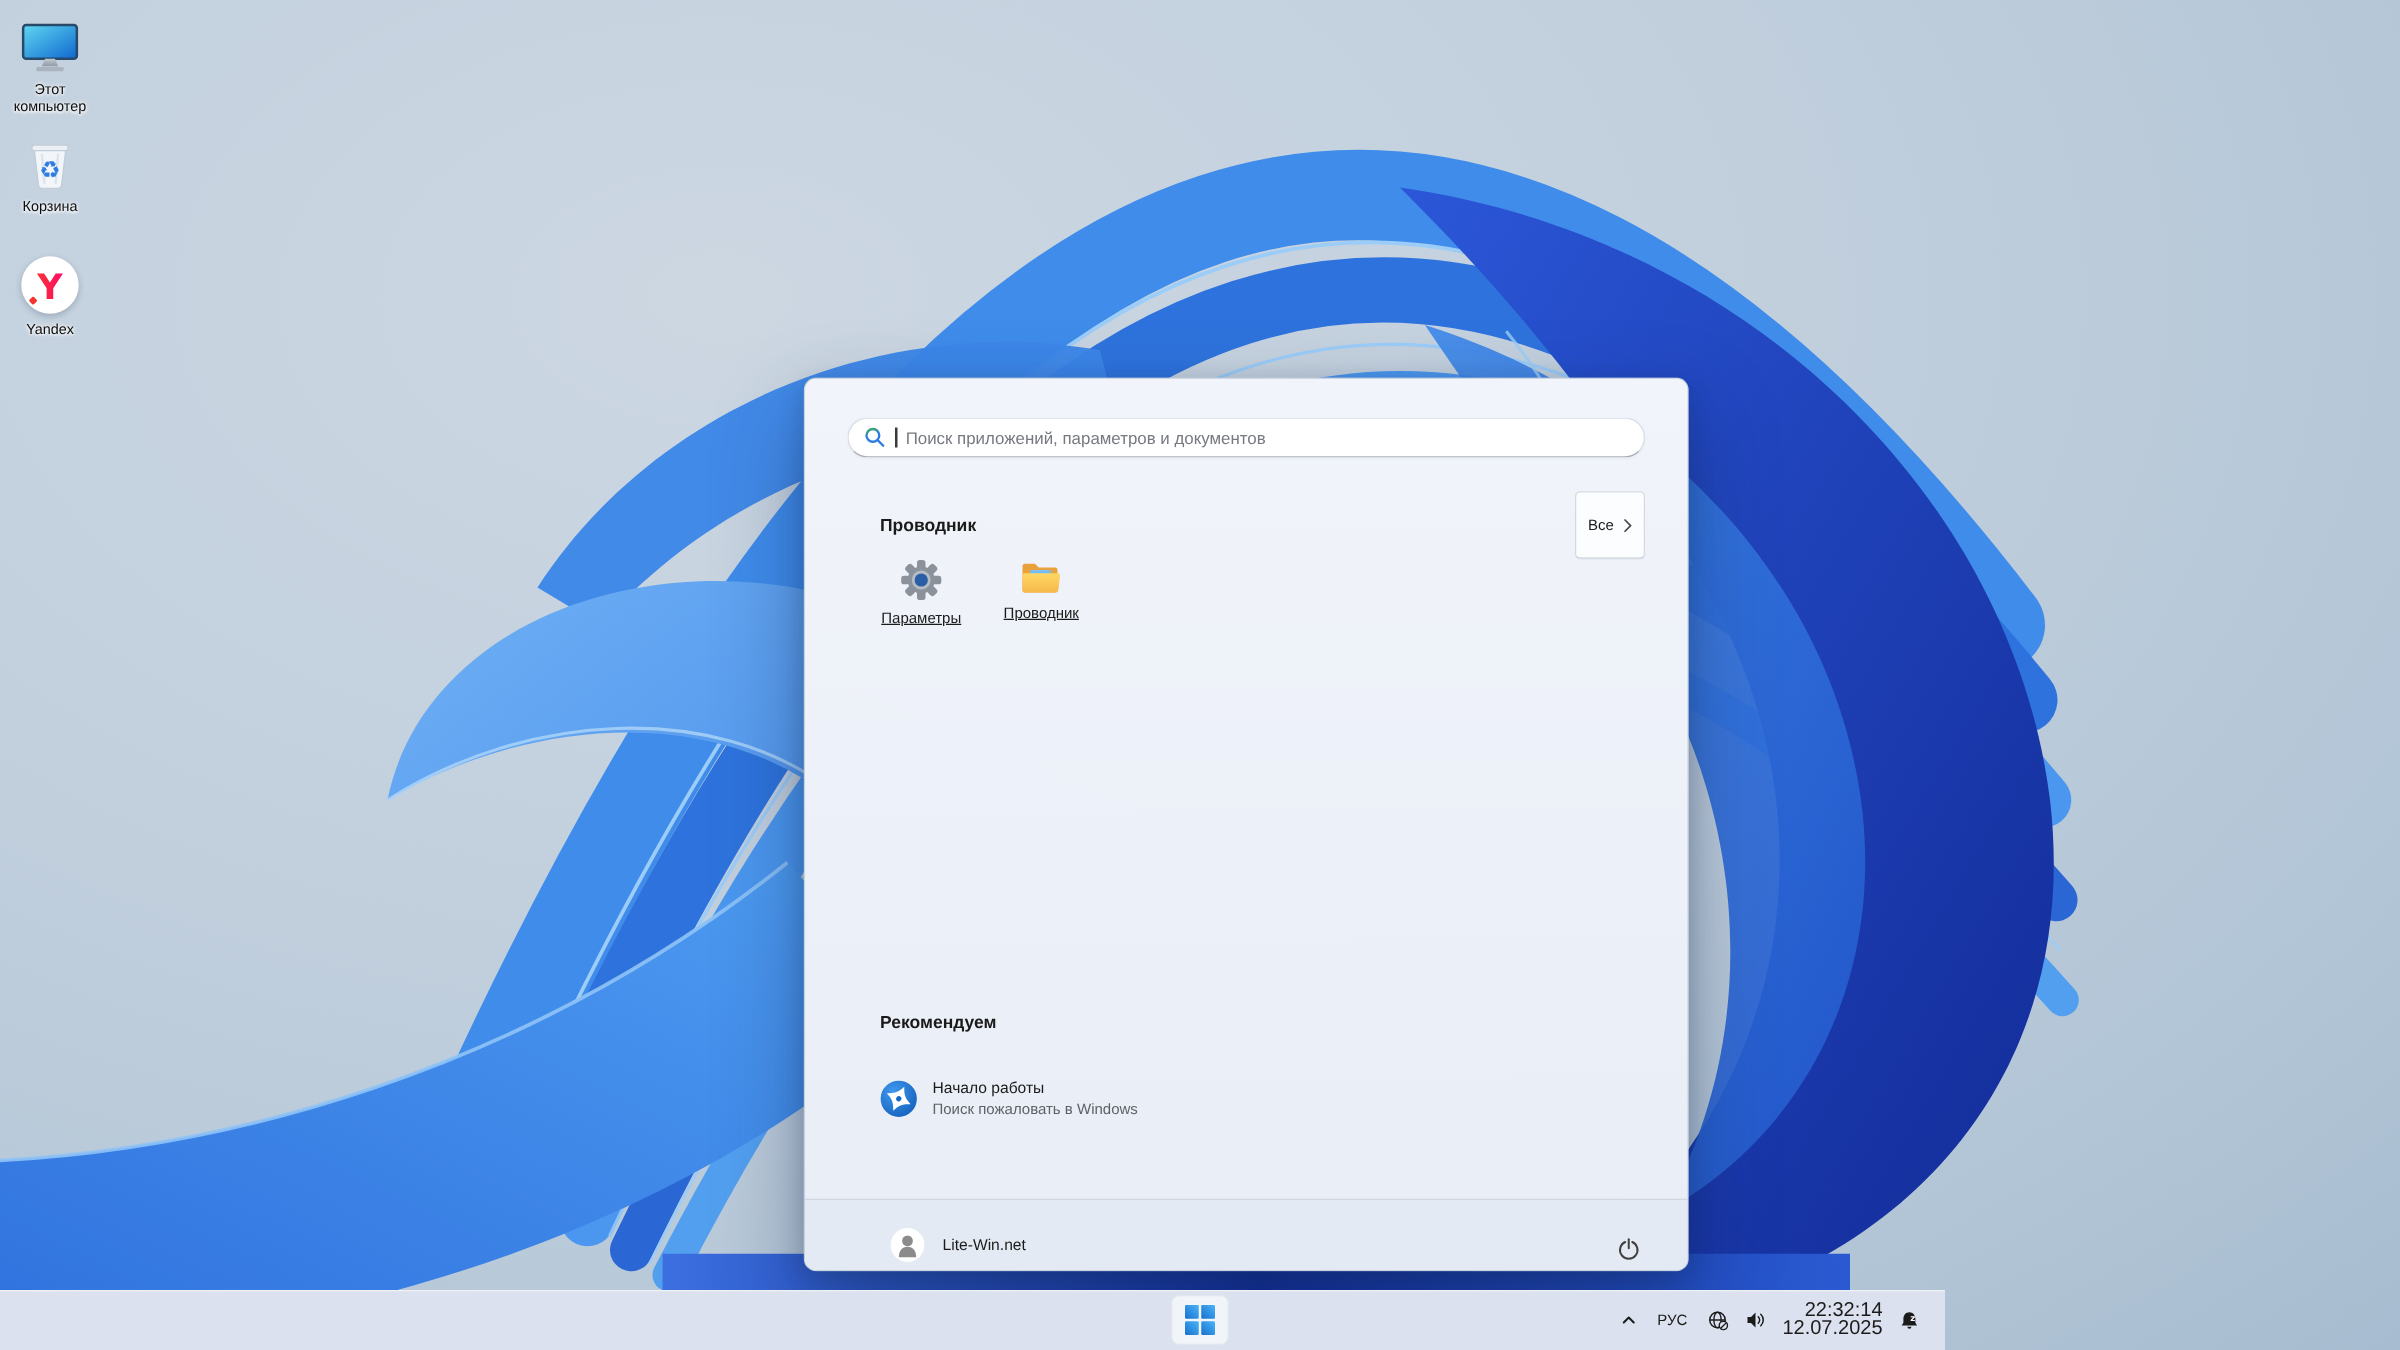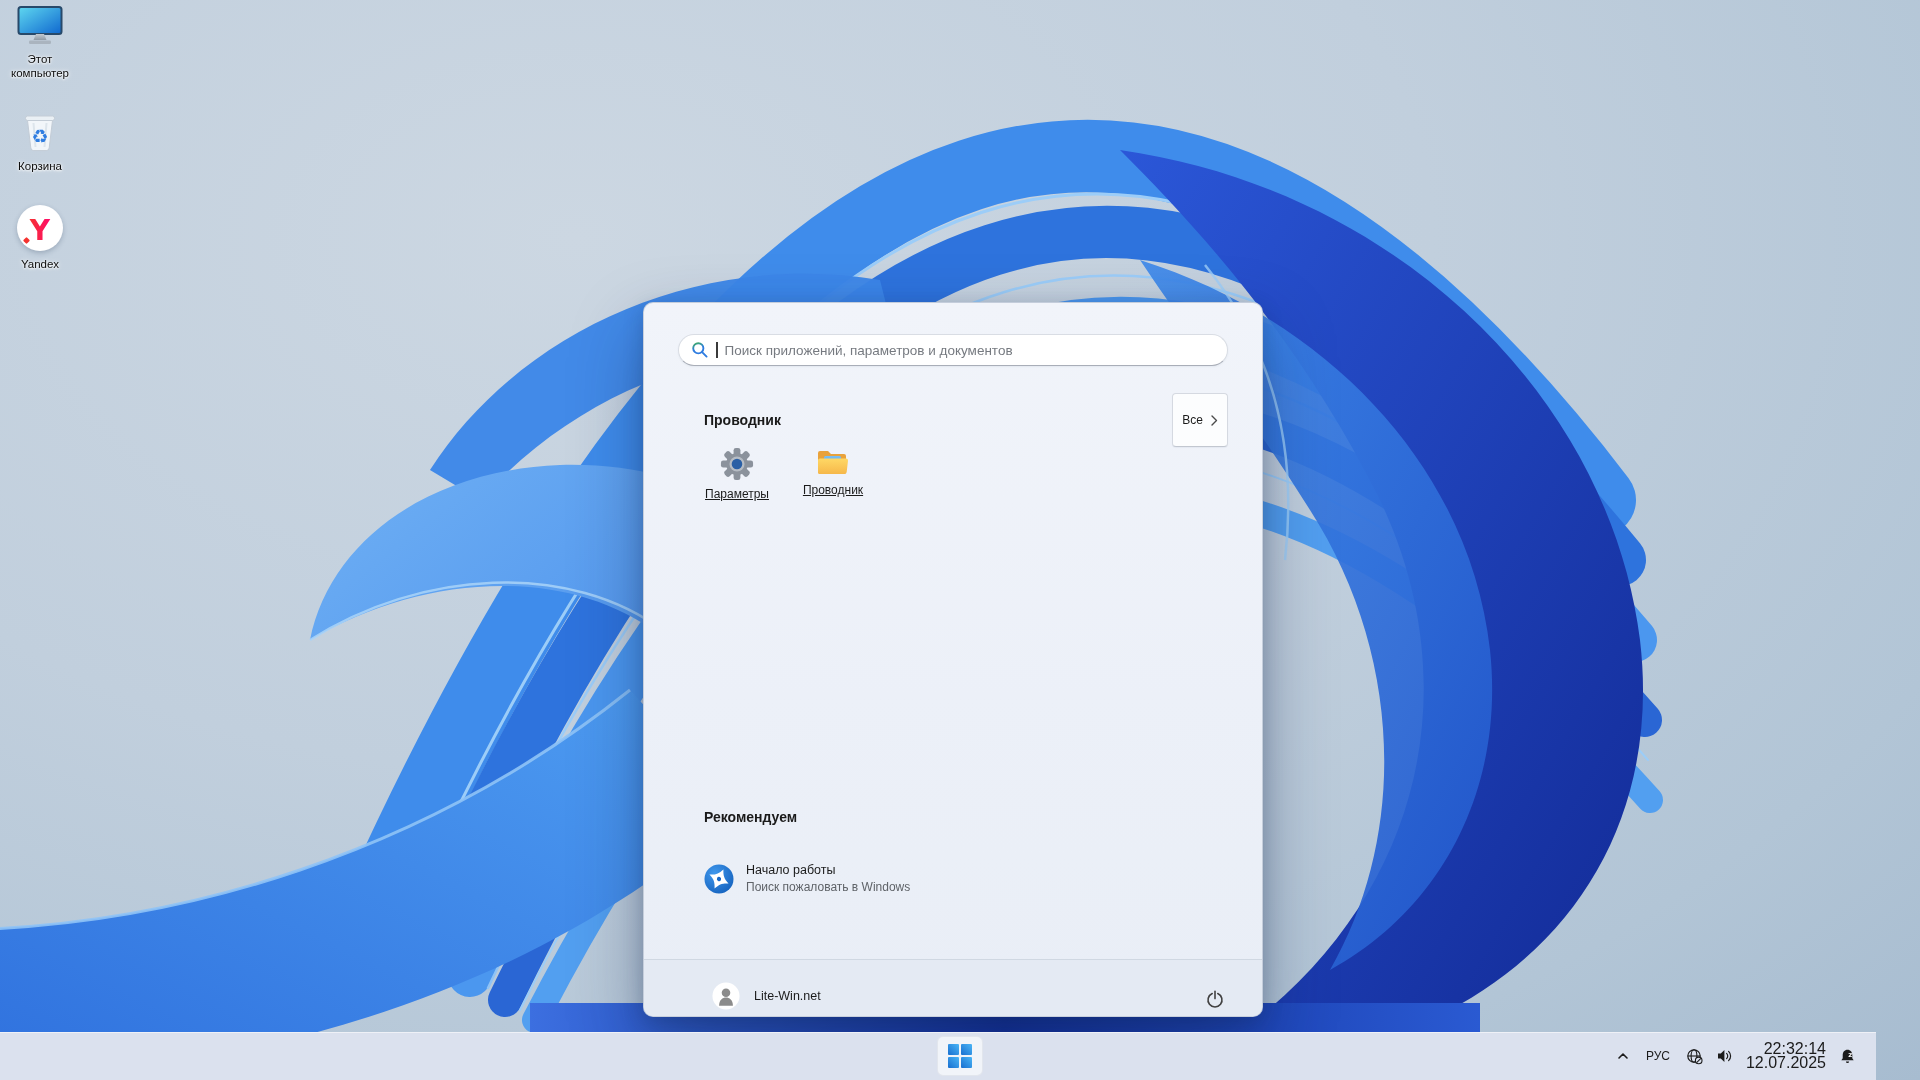--- a/index.html
+++ b/index.html
@@ -15,21 +15,21 @@
   
   .desktop-icon{position:absolute;left:2px;width:76px;display:flex;flex-direction:column;align-items:center;z-index:2;cursor:default;}
   .desktop-icon .ic{height:50px;display:flex;align-items:center;justify-content:center;}
   .desktop-icon .lbl{
     margin-top:3px;font-size:11.5px;line-height:1.2;color:#0d0d0d;text-align:center;
     text-shadow:0 0 3px rgba(255,255,255,.95),0 1px 2px rgba(255,255,255,.85),0 0 6px rgba(255,255,255,.7);
   }
   .yandex-circle{width:46px;height:46px;border-radius:50%;background:#fff;display:flex;align-items:center;justify-content:center;box-shadow:0 2px 5px rgba(30,50,80,.25);position:relative;}
   
   .start-menu{
-    position:absolute;left:643px;top:302px;width:620px;height:715px;z-index:5;
+    position:absolute;left:643px;top:302px;width:708px;height:715px;z-index:5;
     background:linear-gradient(180deg,#f1f4fa 0%,#ecf0f8 55%,#e9eef6 100%);
     border:1px solid rgba(165,178,196,.55);border-radius:10px;box-sizing:border-box;
     box-shadow:0 30px 70px rgba(15,35,75,.38),0 6px 20px rgba(15,35,75,.22);
     display:flex;flex-direction:column;overflow:hidden;
   }
   .search-box{
     margin:31px 34px 0;height:32px;border-radius:17px;background:#ffffff;
     border:1px solid #d9dde4;border-bottom-color:#a9aeb8;box-sizing:border-box;
     display:flex;align-items:center;padding:0 12px;gap:7px;box-shadow:0 1px 2px rgba(40,60,90,.06);
   }
@@ -56,21 +56,21 @@
   .menu-footer{
     height:57px;flex:0 0 auto;background:#e4eaf3;border-top:1px solid rgba(90,105,130,.14);
     display:flex;align-items:flex-end;padding:0 28px 0 62px;box-sizing:border-box;
   }
   .user-chip{display:flex;align-items:center;gap:14px;padding:6px 10px 6px 6px;border-radius:6px;cursor:pointer;}
   .user-name{font-size:12.5px;color:#1b1b1b;}
   .footer-spacer{flex:1;}
   .power-btn{width:38px;height:34px;border-radius:6px;display:flex;align-items:center;justify-content:center;cursor:pointer;}
   
   .taskbar{
-    position:absolute;left:0;bottom:0;width:1876px;height:48px;z-index:6;
+    position:absolute;left:0;bottom:0;width:1556px;height:48px;z-index:6;
     background:#dbe1ee;box-shadow:inset 0 1px 0 rgba(255,255,255,.55);
   }
   .start-btn{
     position:absolute;left:937px;top:4px;width:46px;height:40px;border-radius:6px;
     background:rgba(255,255,255,.62);box-shadow:inset 0 0 0 1px rgba(120,135,160,.12);
     display:flex;align-items:center;justify-content:center;cursor:pointer;
   }
   .tray{position:absolute;right:0;top:0;height:48px;display:flex;align-items:center;padding-right:20px;gap:13px;}
   .tray .titem{display:flex;align-items:center;justify-content:center;color:#1b1b1b;cursor:pointer;}
   .tray-lang{font-size:12px;color:#1b1b1b;padding:0 3px;}
@@ -126,21 +126,21 @@
   <path d="M 310 640 C 330 540 430 470 560 465 C 720 460 845 555 860 680 C 870 780 810 865 710 895 C 760 805 745 700 660 635 C 565 563 420 575 310 640 Z" fill="url(#lightG)"></path>
   <path d="M 310 640 C 420 570 570 560 665 632" stroke="#a9d4f8" stroke-width="2.5" fill="none" opacity="0.85"></path>
 
   <path d="M -60 930 C 180 930 430 850 630 690 L 740 810 C 560 970 300 1075 -60 1085 Z" fill="url(#fanG)"></path>
   <path d="M -60 930 C 180 930 430 850 630 690" stroke="#8fc3f6" stroke-width="3" fill="none" opacity="0.9"></path>
 
   <rect x="530" y="1003" width="950" height="30" fill="url(#bandG)"></rect>
 </svg>
 </div>
 
-<div class="desktop-icon" style="top:0;">
+<div class="desktop-icon" style="top:13px;">
   <div class="ic">
     <svg width="46" height="42" viewBox="0 0 46 42">
       <defs>
           <linearGradient id="scr" x1="0" y1="0" x2="1" y2="1">
         <stop offset="0" stop-color="#5fd8f0"></stop>
             <stop offset="1" stop-color="#0f67cf"></stop>
           </linearGradient>
         <linearGradient id="stnd" x1="0" y1="0" x2="0" y2="1">
         <stop offset="0" stop-color="#c2cad2"></stop>
             <stop offset="1" stop-color="#8f9aa5"></stop>

